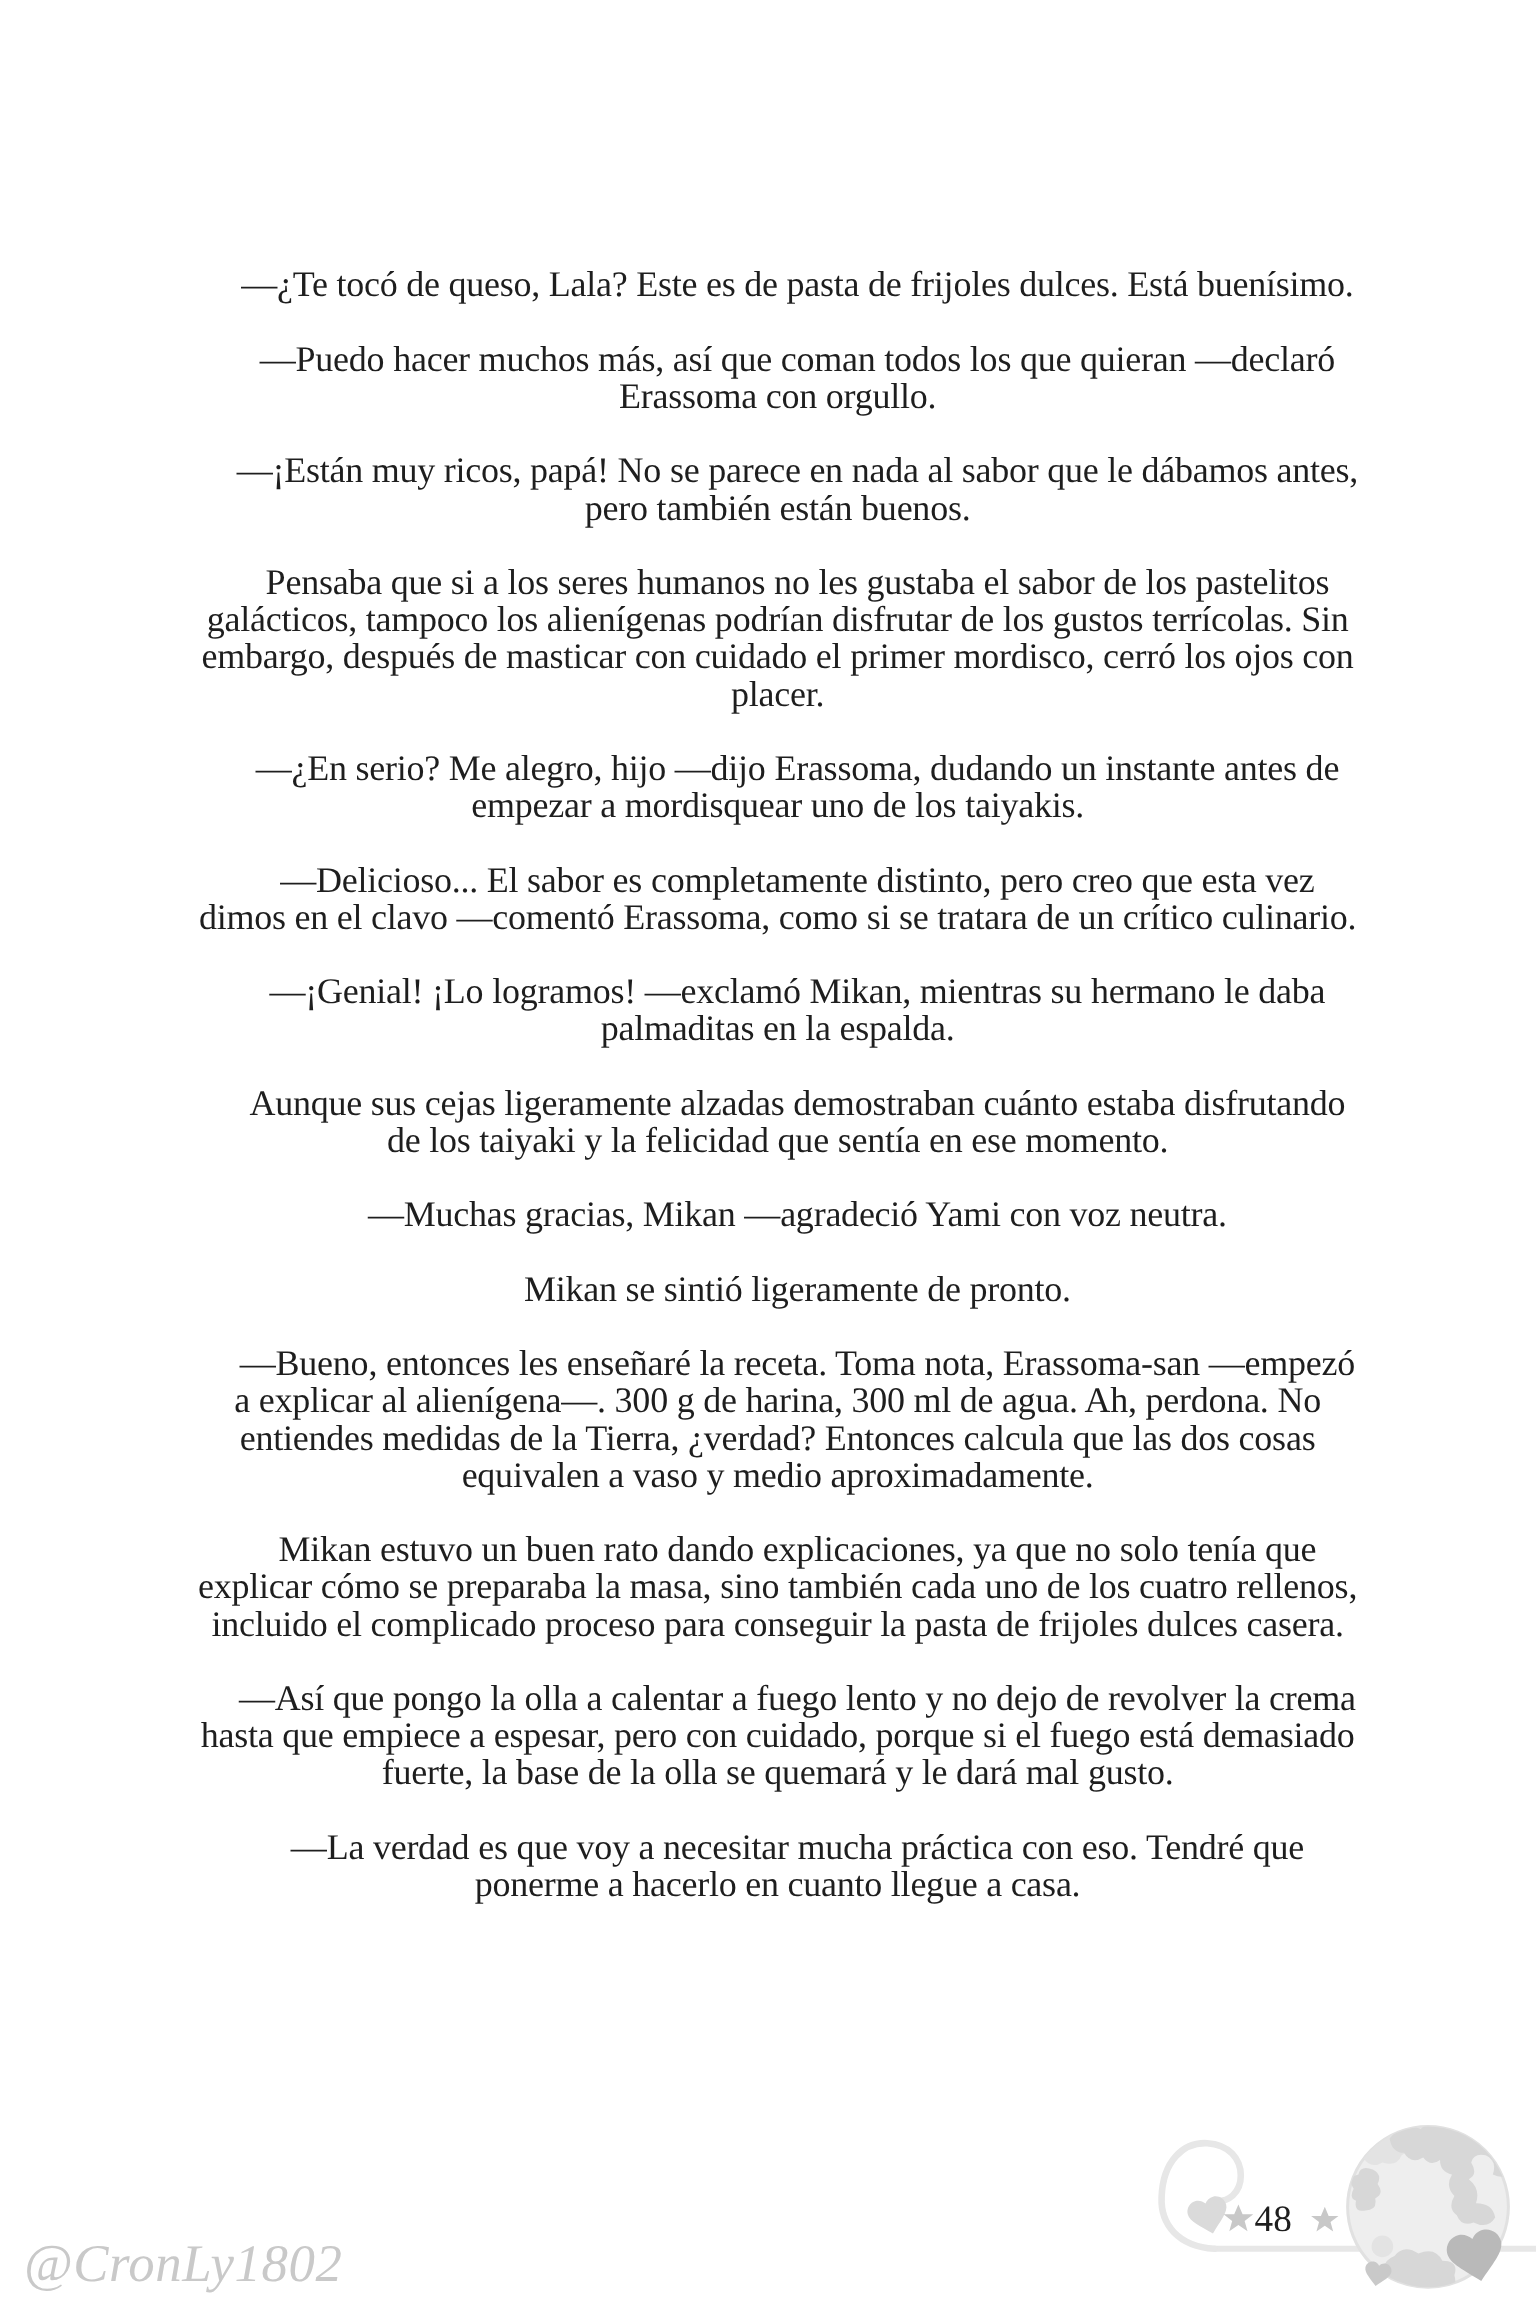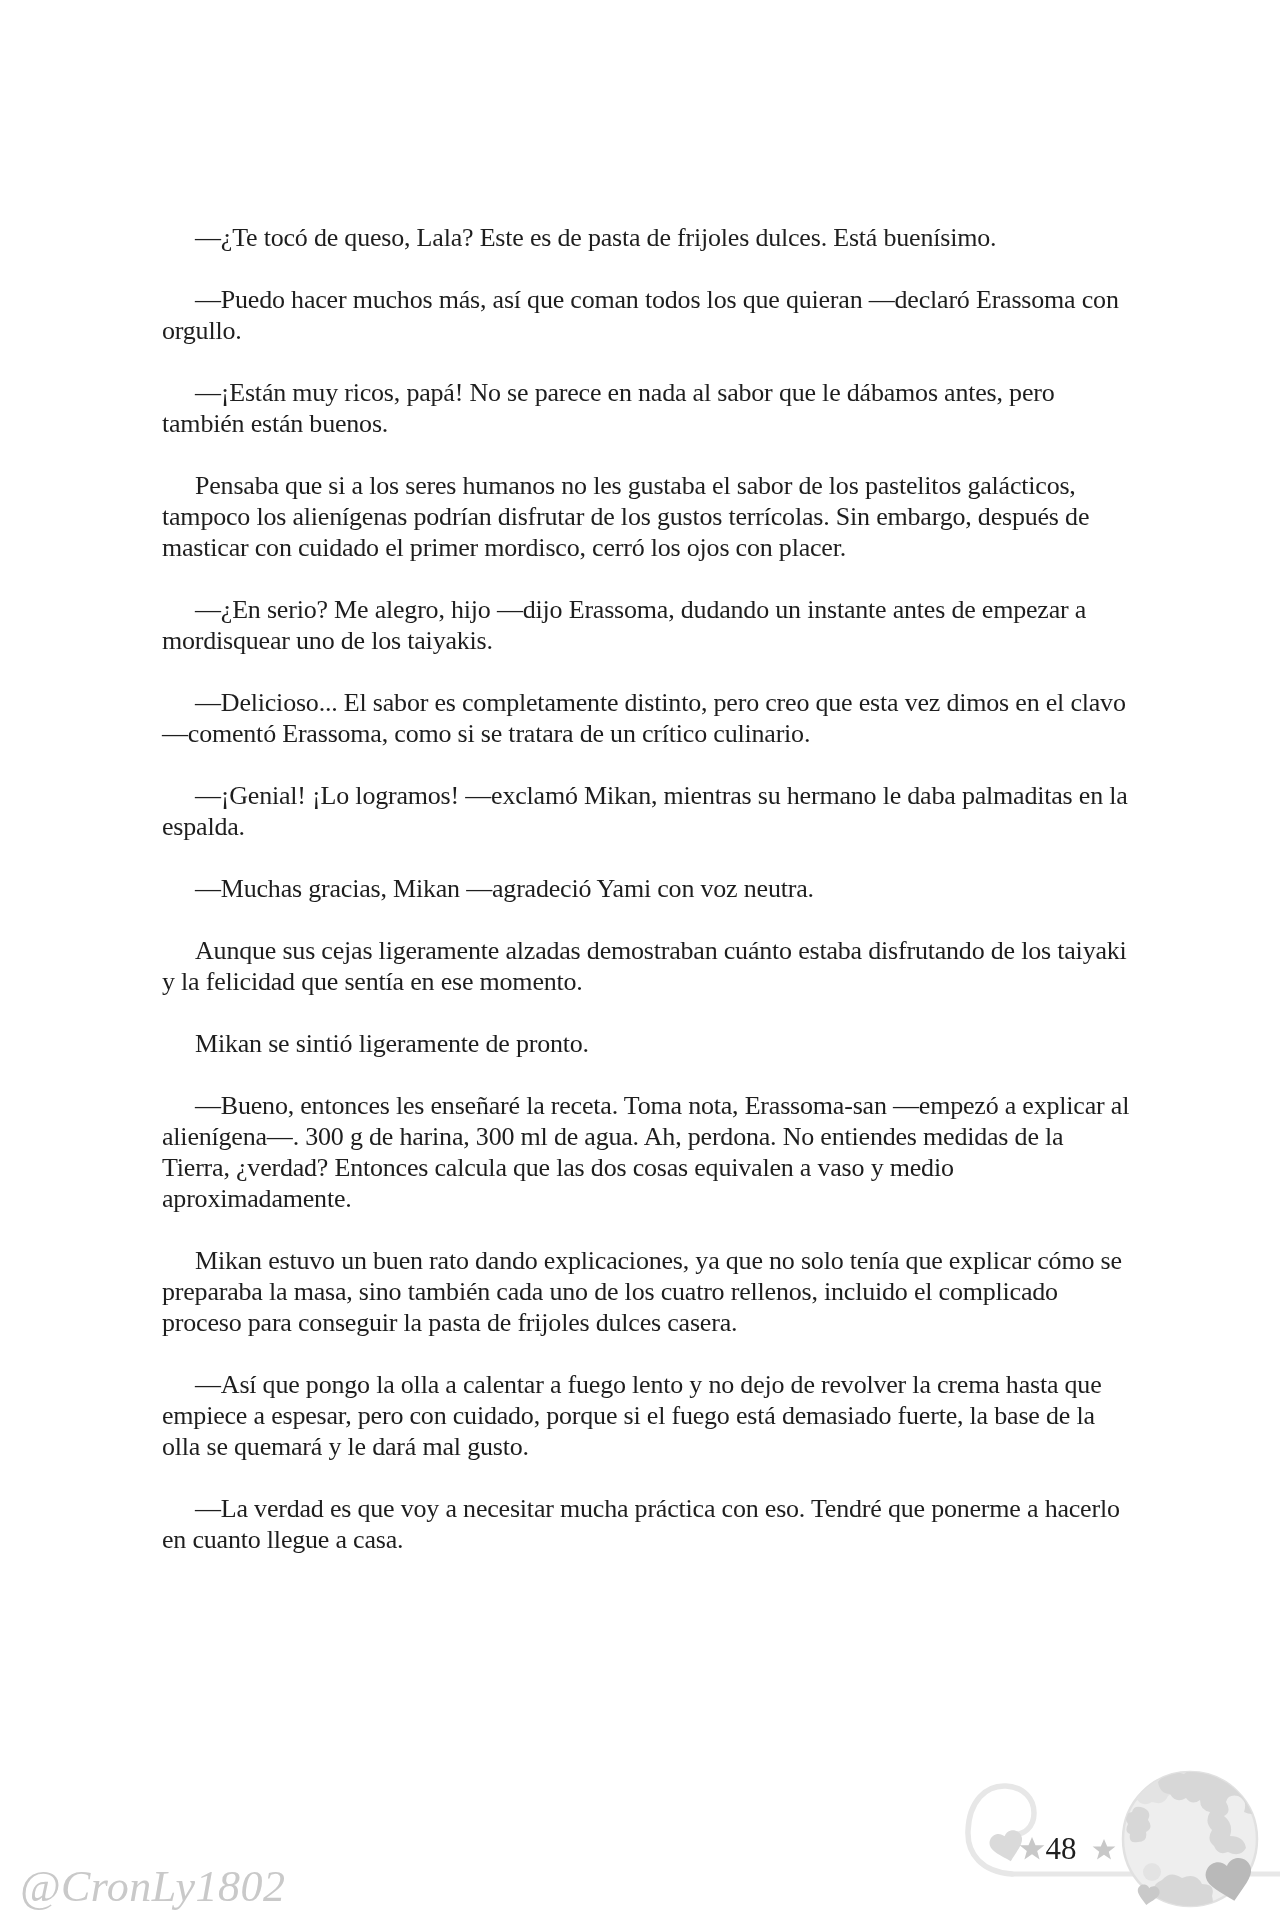--- a/index.html
+++ b/index.html
@@ -13,26 +13,26 @@
     font-family: "Liberation Serif", "DejaVu Serif", serif;
   }
   .text-block {
     position: absolute;
     left: 162px;
     top: 222px;
     width: 972px;
   }
   .text-block p {
     margin: 0 0 31px 0;
-    font-size: 26px;
+    font-size: 30px;
     line-height: 31px;
     letter-spacing: -0.2px;
     text-indent: 33px;
     color: #1e1e1e;
-    text-align: left;
+    text-align: center;
   }
   .watermark {
     position: absolute;
     left: 20px;
     top: 1861px;
     font-style: italic;
     font-size: 44px;
     letter-spacing: 0.5px;
     color: #c9c9c9;
     font-family: "Liberation Serif", "DejaVu Serif", serif;
@@ -55,22 +55,22 @@
 <div class="page">
 
   <div class="text-block">
     <p>—¿Te tocó de queso, Lala? Este es de pasta de frijoles dulces. Está buenísimo.</p>
     <p>—Puedo hacer muchos más, así que coman todos los que quieran —declaró Erassoma con orgullo.</p>
     <p>—¡Están muy ricos, papá! No se parece en nada al sabor que le dábamos antes, pero también están buenos.</p>
     <p>Pensaba que si a los seres humanos no les gustaba el sabor de los pastelitos galácticos, tampoco los alienígenas podrían disfrutar de los gustos terrícolas. Sin embargo, después de masticar con cuidado el primer mordisco, cerró los ojos con placer.</p>
     <p>—¿En serio? Me alegro, hijo —dijo Erassoma, dudando un instante antes de empezar a mordisquear uno de los taiyakis.</p>
     <p>—Delicioso... El sabor es completamente distinto, pero creo que esta vez dimos en el clavo —comentó Erassoma, como si se tratara de un crítico culinario.</p>
     <p>—¡Genial! ¡Lo logramos! —exclamó Mikan, mientras su hermano le daba palmaditas en la espalda.</p>
+    <p>Aunque sus cejas ligeramente alzadas demostraban cuánto estaba disfrutando de los taiyaki y la felicidad que sentía en ese momento.</p>
     <p>—Muchas gracias, Mikan —agradeció Yami con voz neutra.</p>
-    <p>Aunque sus cejas ligeramente alzadas demostraban cuánto estaba disfrutando de los taiyaki y la felicidad que sentía en ese momento.</p>
     <p>Mikan se sintió ligeramente de pronto.</p>
     <p>—Bueno, entonces les enseñaré la receta. Toma nota, Erassoma-san —empezó a explicar al alienígena—. 300 g de harina, 300 ml de agua. Ah, perdona. No entiendes medidas de la Tierra, ¿verdad? Entonces calcula que las dos cosas equivalen a vaso y medio aproximadamente.</p>
     <p>Mikan estuvo un buen rato dando explicaciones, ya que no solo tenía que explicar cómo se preparaba la masa, sino también cada uno de los cuatro rellenos, incluido el complicado proceso para conseguir la pasta de frijoles dulces casera.</p>
     <p>—Así que pongo la olla a calentar a fuego lento y no dejo de revolver la crema hasta que empiece a espesar, pero con cuidado, porque si el fuego está demasiado fuerte, la base de la olla se quemará y le dará mal gusto.</p>
     <p>—La verdad es que voy a necesitar mucha práctica con eso. Tendré que ponerme a hacerlo en cuanto llegue a casa.</p>
   </div>
 
   <div class="watermark">@CronLy1802</div>
 
   <svg class="footer-art" viewBox="940 1740 340 182" xmlns="http://www.w3.org/2000/svg">

